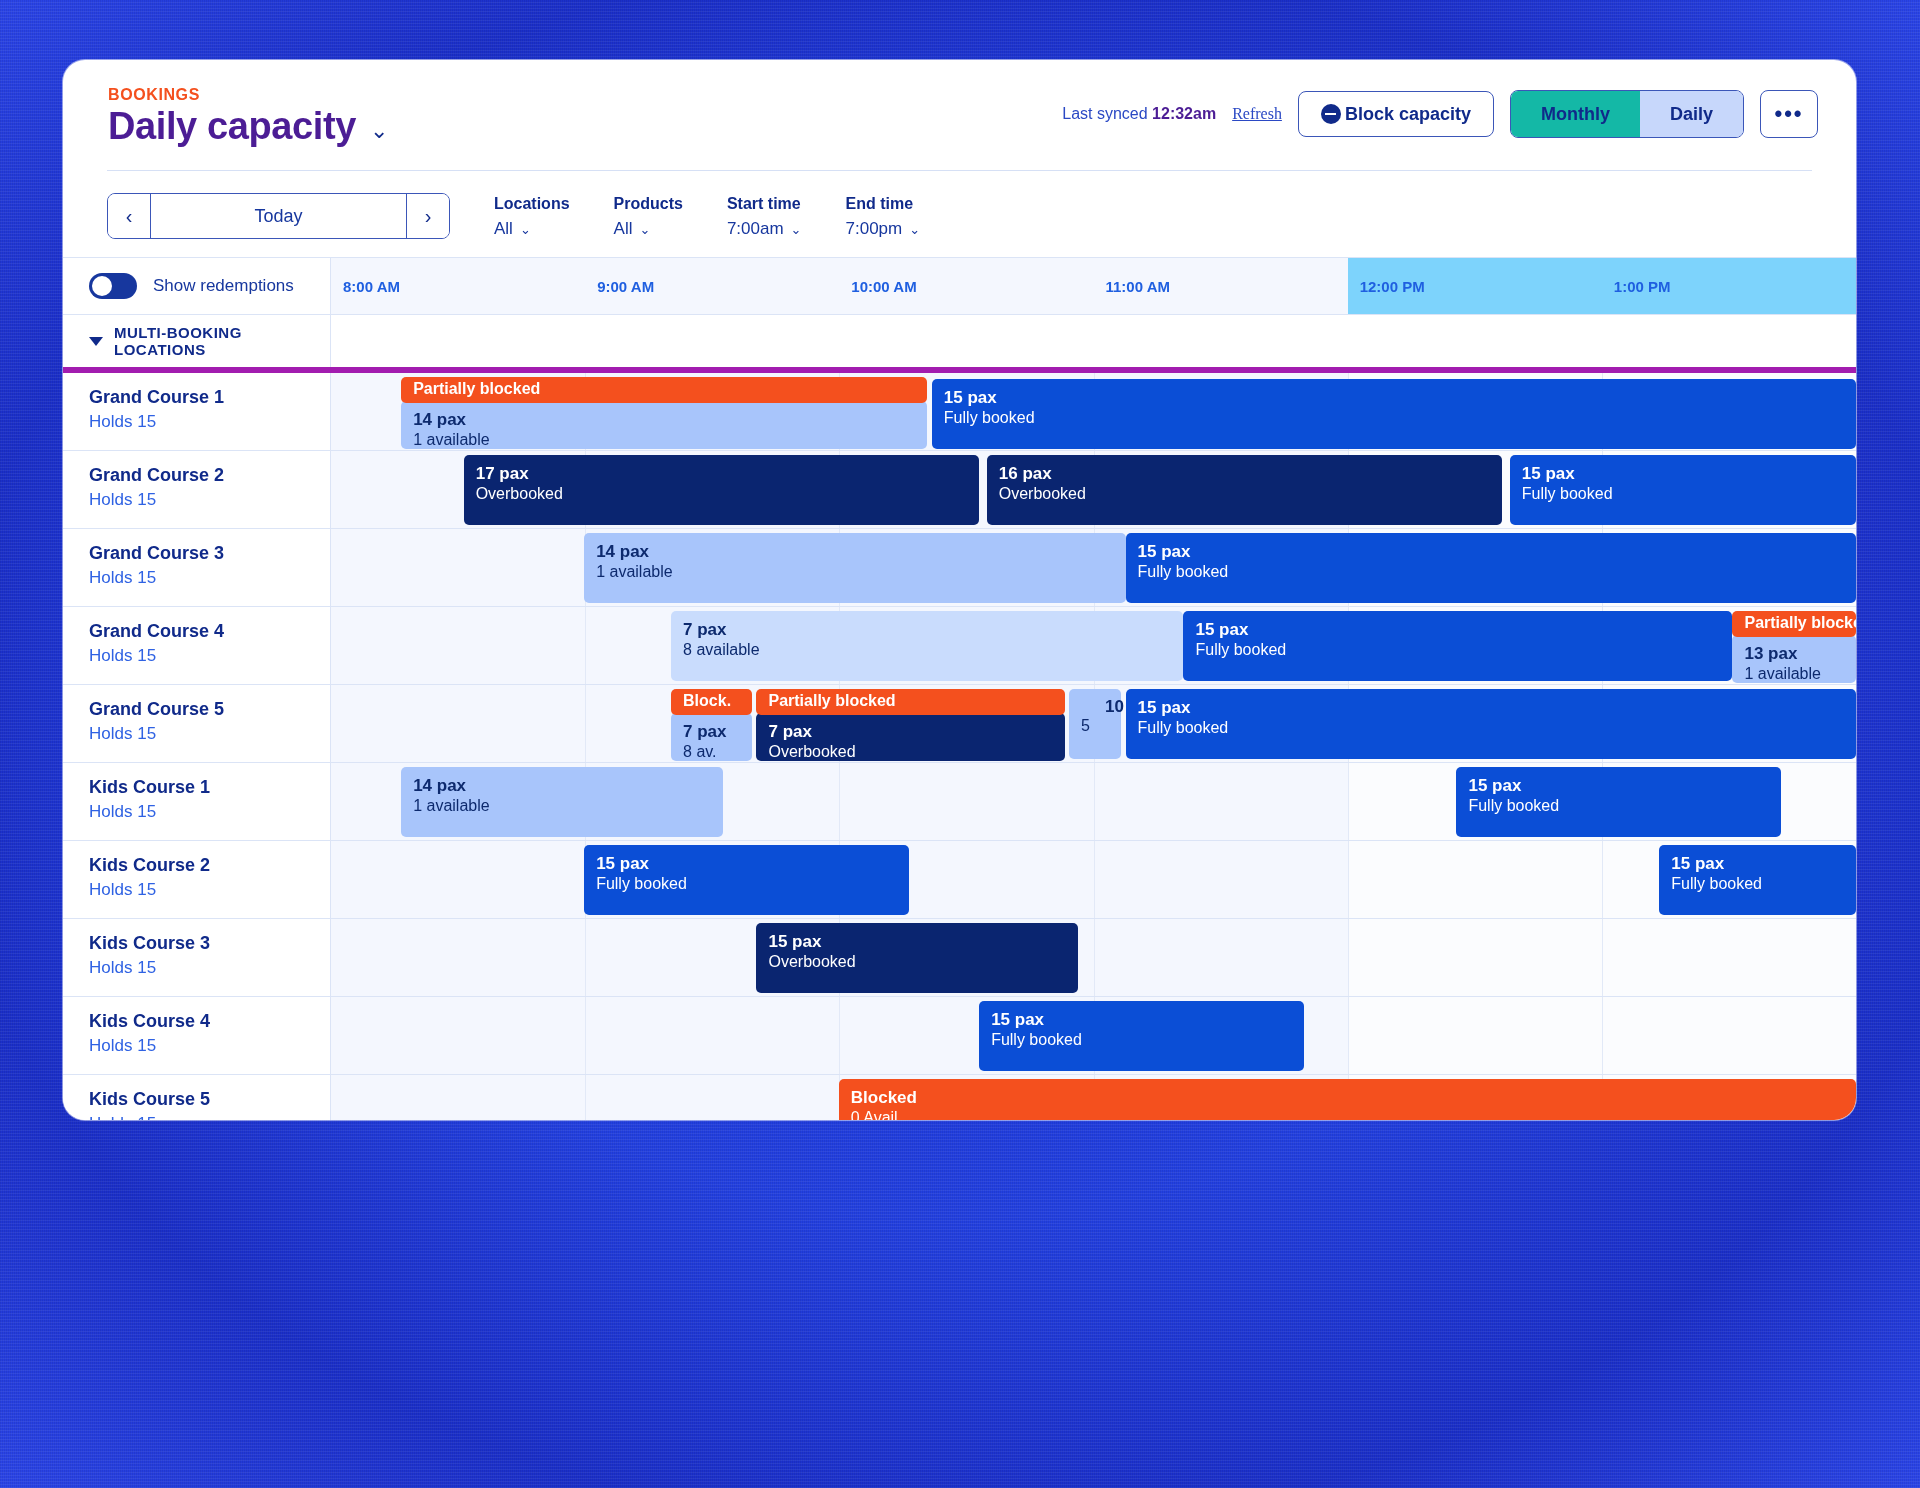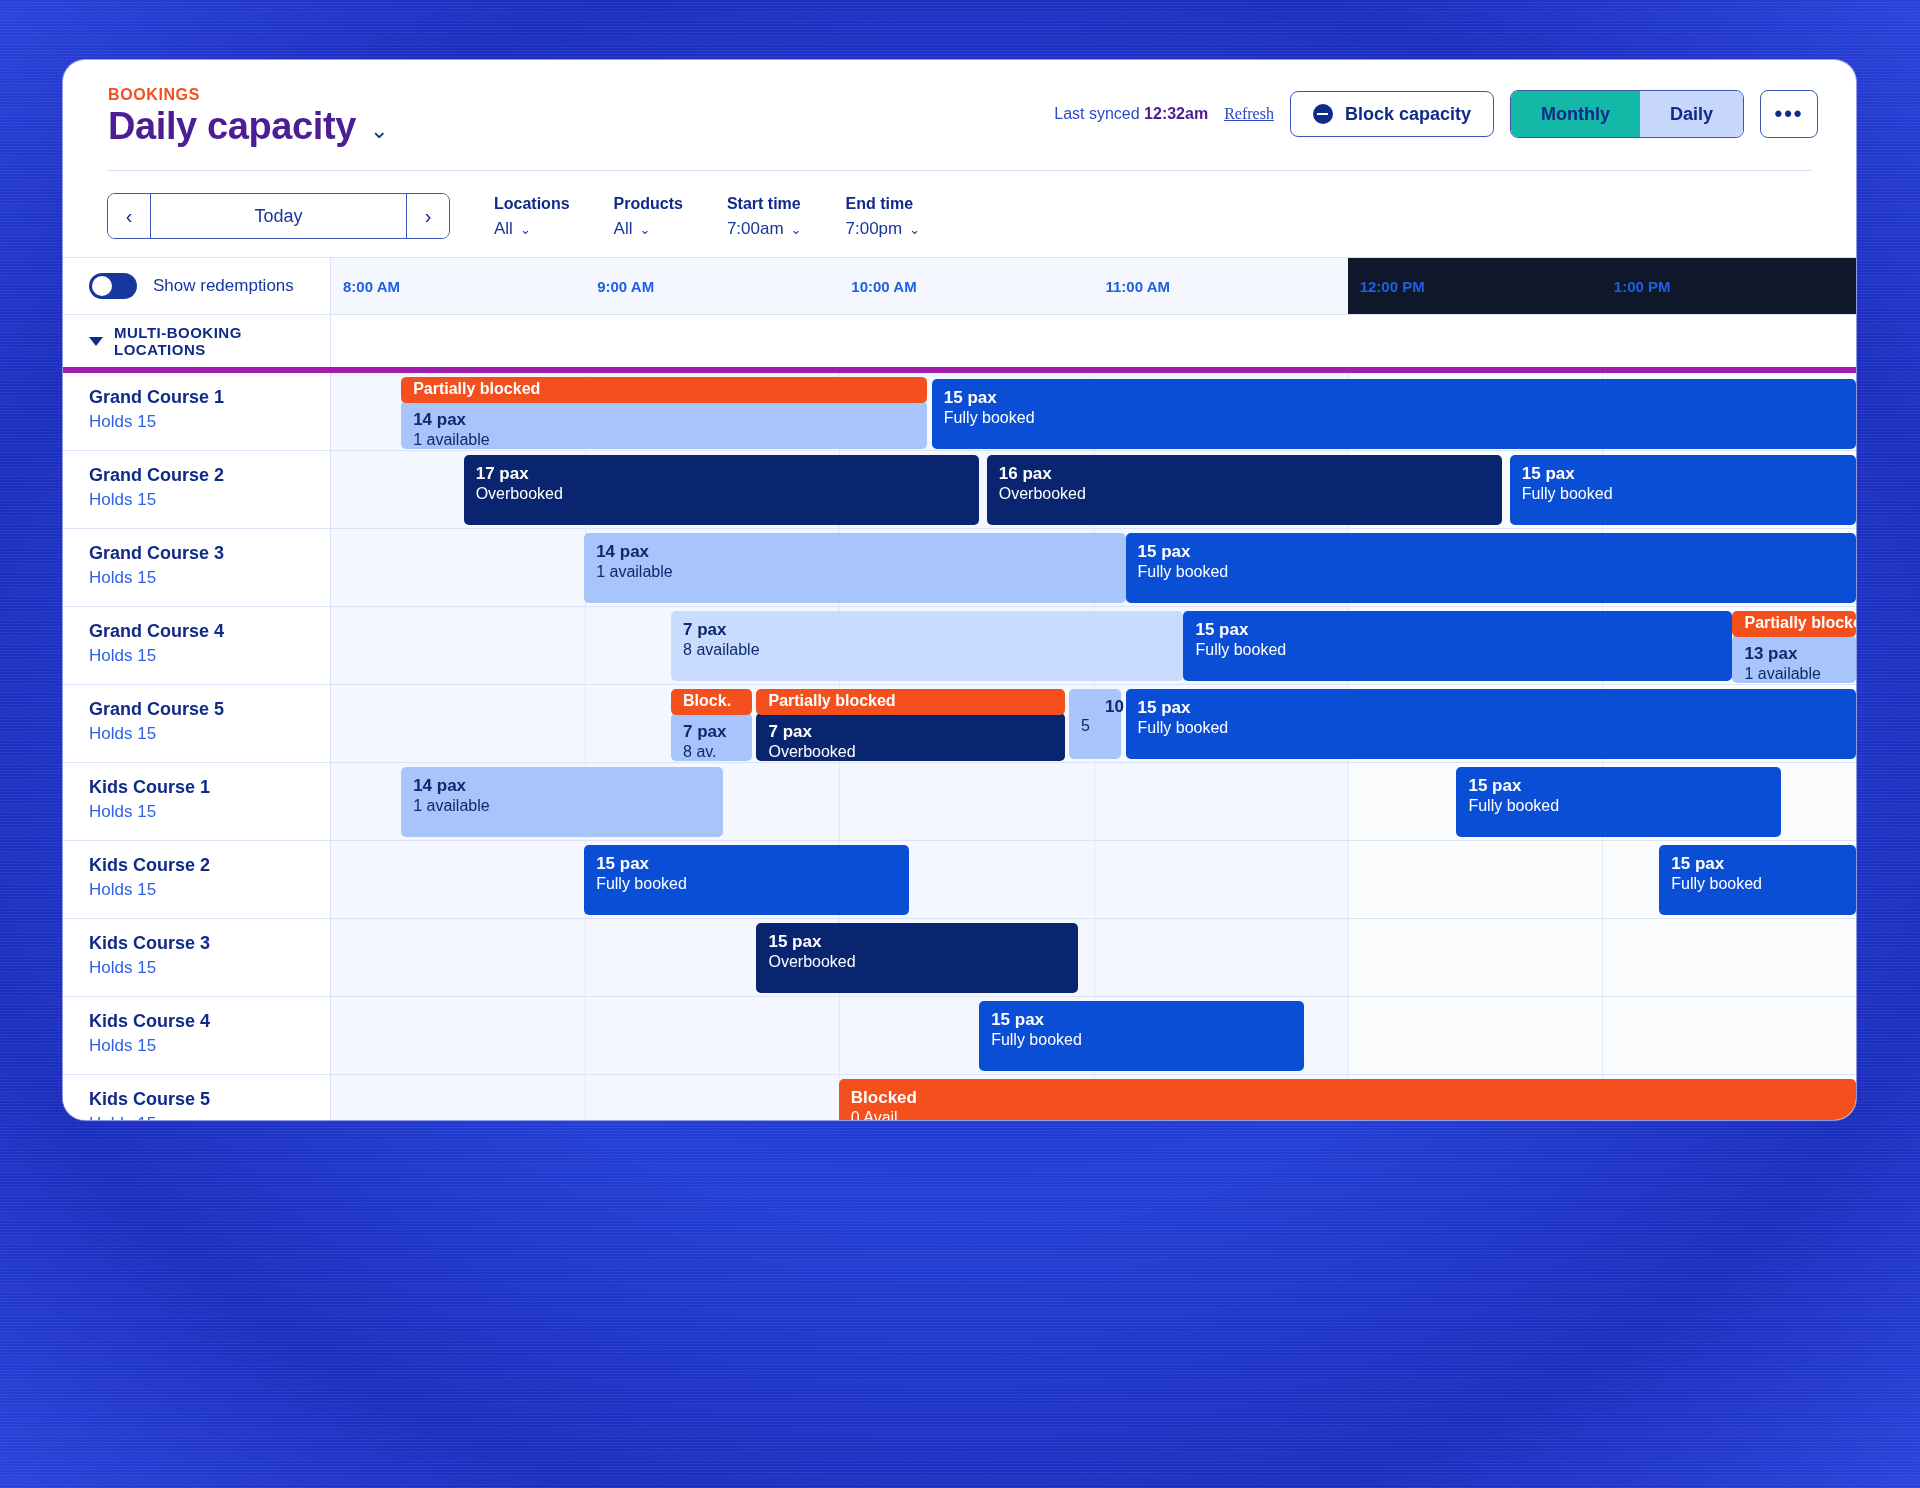--- a/index.html
+++ b/index.html
@@ -45,21 +45,21 @@
   .hdr-right{
     position:absolute;right:38px;top:30px;display:flex;align-items:center;gap:16px;
   }
   .synced{color:#2b49c4;font-size:16px;}
   .synced b{color:#4c1d95;}
   .refresh{color:#2b49c4;font-size:16px;text-decoration:underline;cursor:pointer;font-family:Liberation Serif, serif;}
   .btn{
     border:1.5px solid #3b56b8;border-radius:8px;background:#fff;
     color:#102a8a;font-size:18px;font-weight:bold;
     height:46px;display:flex;align-items:center;justify-content:center;
-    padding:0 22px;gap:12px;cursor:pointer;box-sizing:border-box;
+    padding:0 22px;gap:4px;cursor:pointer;box-sizing:border-box;
   }
   .minus-icon{
     width:20px;height:20px;border-radius:50%;background:#102a8a;
     display:inline-flex;align-items:center;justify-content:center;flex:0 0 auto;
   }
   .minus-icon i{display:block;width:11px;height:2.5px;background:#fff;}
   .seg{display:flex;border:1.5px solid #3b56b8;border-radius:8px;overflow:hidden;height:46px;}
   .seg div{
     display:flex;align-items:center;justify-content:center;
     padding:0 30px;color:#102a8a;font-size:18px;font-weight:bold;cursor:pointer;background:#14b8a6;
@@ -97,21 +97,21 @@
   .toggle{
     width:48px;height:26px;border-radius:13px;background:#17379e;position:relative;cursor:pointer;flex:0 0 auto;
   }
   .toggle i{position:absolute;left:3px;top:3px;width:20px;height:20px;border-radius:50%;background:#fff;}
   .toggle-lbl{color:#17379e;font-size:17px;}
   .times{flex:1;display:flex;position:relative;background:#f4f7fe;}
   .times .tcell{
     flex:1;display:flex;align-items:center;padding-left:12px;
     color:#1f5fe0;font-size:15px;font-weight:bold;box-sizing:border-box;
   }
-  .times .tcell.pm{background:#0f172a;}
+  .times .tcell.pm{background:#7dd3fc;}
 
   .sec-head{
     display:flex;height:52px;align-items:center;border-bottom:6px solid #a21caf;background:#fff;
   }
   .sec-head .lbl{
     width:268px;flex:0 0 268px;display:flex;align-items:center;gap:11px;padding-left:26px;
     box-sizing:border-box;border-right:1px solid #dbe4f6;height:100%;
   }
   .caret{width:0;height:0;border-left:7px solid transparent;border-right:7px solid transparent;
     border-top:9px solid #102a8a;}

